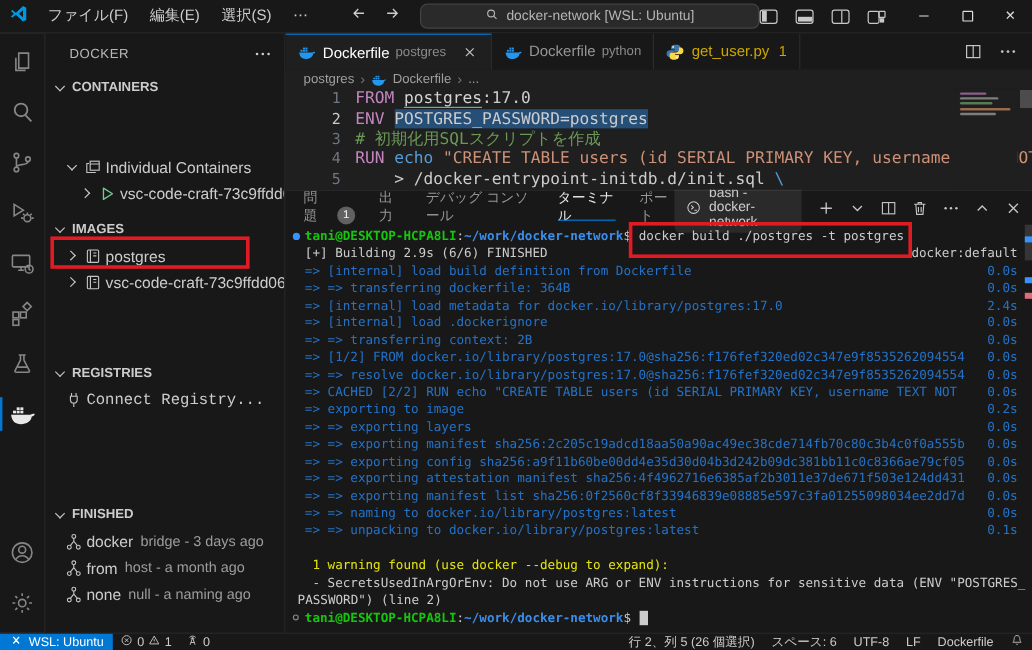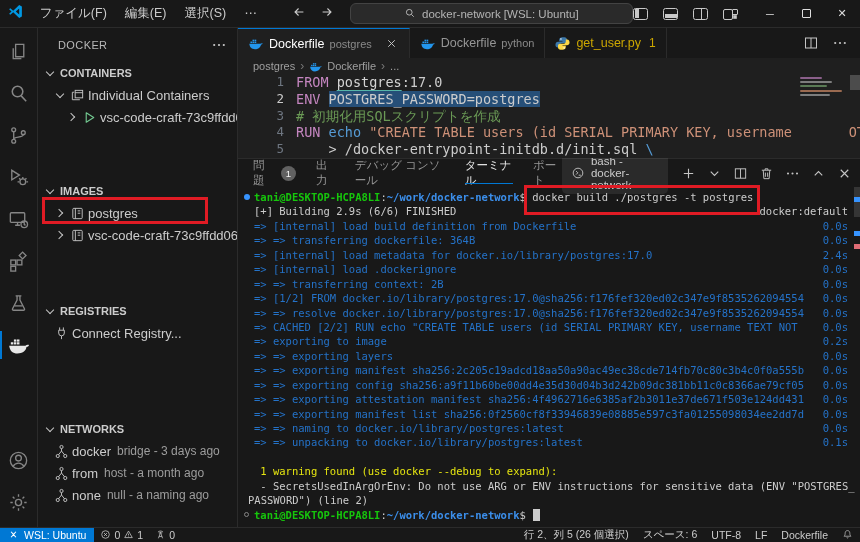--- a/index.html
+++ b/index.html
@@ -83,21 +83,21 @@
   .link{color:#d4d4d4;text-decoration:underline;text-decoration-color:#56b6a8;text-underline-offset:3px}
   .sel{background:#264f78}
   .minimap{position:absolute;top:0;right:12px;width:52px;height:84px;background:#1f1f1f;padding-top:3px}
   .mm-line{height:2px;margin:0 4px 2.2px 4px;border-radius:1px}
   .editor-scroll{position:absolute;top:1px;right:0;width:10px;height:15px;background:rgba(150,150,150,.38)}
 
   
   .panel{border-top:1px solid #2b2b2b;display:flex;flex-direction:column;flex:1;background:#181818;min-height:0}
   .panel-header{height:28px;flex:none;display:flex;align-items:center;padding:0 8px 0 15px}
   .panel-tabs{display:flex;gap:20px;font-size:11.5px;color:#969696;align-items:center;height:100%}
-  .panel-tab{position:relative;display:flex;align-items:center;gap:14px;height:100%}
+  .panel-tab{position:relative;display:flex;align-items:flex-end;gap:14px;height:100%}
   .panel-tab.active{color:#e7e7e7}
   .panel-tab.active::after{content:"";position:absolute;left:0;right:0;bottom:3px;height:1.5px;background:#0078d4}
   .pbadge{min-width:15px;height:15px;border-radius:50%;background:#616161;color:#f8f8f8;font-size:9.5px;display:flex;align-items:center;justify-content:center;padding:0 2px}
   .panel-actions{margin-left:auto;display:flex;align-items:center;gap:11px;color:#c5c5c5}
   .panel-actions .pa{width:15px;height:15px;display:flex;align-items:center}
   .panel-actions svg{width:15px;height:15px}
   .shell-select{display:flex;align-items:center;gap:6px;background:rgba(255,255,255,.08);border-radius:5px;padding:3px 9px;font-size:11.5px;color:#ccc;margin-right:2px}
   .shell-select .pa-icon{width:14px;height:14px;display:flex;align-items:center}
   .shell-select svg{width:14px;height:14px}
 
@@ -259,21 +259,21 @@
               <circle cx="3.2" cy="8" r="1.1"></circle>
               <circle cx="8" cy="8" r="1.1"></circle>
               <circle cx="12.8" cy="8" r="1.1"></circle>
             </svg></span>
       </div>
       <div style="display:contents"><div class="section sec-0">
             <div class="sec-h">
               <span class="chev"></span>
               <span>CONTAINERS</span>
             </div>
-            <div class="tree-item" style="padding-left: 14px;">
+            <div class="tree-item" style="padding-left: 14px; margin-top: 44px;">
               <span class="chev"></span>
               <span class="tree-icon">
                 <svg viewBox="0 0 16 16" fill="none" stroke="currentColor">
                   <rect x="5.5" y="2.5" width="8" height="8"></rect>
                   <path d="M5.5 5h8"></path>
                   <path d="M10.5 12.5h-8v-8h2"></path>
                 </svg>
               </span>
               <span class="tree-label">Individual Containers</span>
             </div>
@@ -309,32 +309,32 @@
                   <path d="M5.7 2.5v11M8.2 5.2h2.8M8.2 7.7h2.8"></path>
                 </svg>
               </span>
               <span class="tree-label">vsc-code-craft-73c9ffdd06d...</span>
             </div>
           </div><div class="section sec-2">
             <div class="sec-h">
               <span class="chev"></span>
               <span>REGISTRIES</span>
             </div>
-            <div class="tree-item" style="padding-left: 14px;">
+            <div class="tree-item" style="padding-left: 14px; font-family: Liberation Mono, monospace;">
               <span class="tree-icon">
                 <svg viewBox="0 0 16 16" fill="none" stroke="currentColor">
                   <path d="M6 1.5v3M10 1.5v3M5 4.5h6v3a3 3 0 0 1-6 0zM8 10.5v3.5"></path>
                 </svg>
               </span>
               <span class="tree-label">Connect Registry...</span>
             </div>
           </div><div class="section sec-3">
             <div class="sec-h">
               <span class="chev"></span>
-              <span>NETWORKS</span>
+              <span>FINISHED</span>
             </div>
             <div class="tree-item" style="padding-left: 14px;">
               <span class="tree-icon">
                 <svg viewBox="0 0 16 16" fill="none" stroke="currentColor">
                   <circle cx="8" cy="3.2" r="1.7"></circle>
                   <circle cx="4" cy="12.8" r="1.7"></circle>
                   <circle cx="12" cy="12.8" r="1.7"></circle>
                   <path d="M8 4.9v2.6M8 7.5l-3.1 3.9M8 7.5l3.1 3.9"></path>
                 </svg>
               </span>

